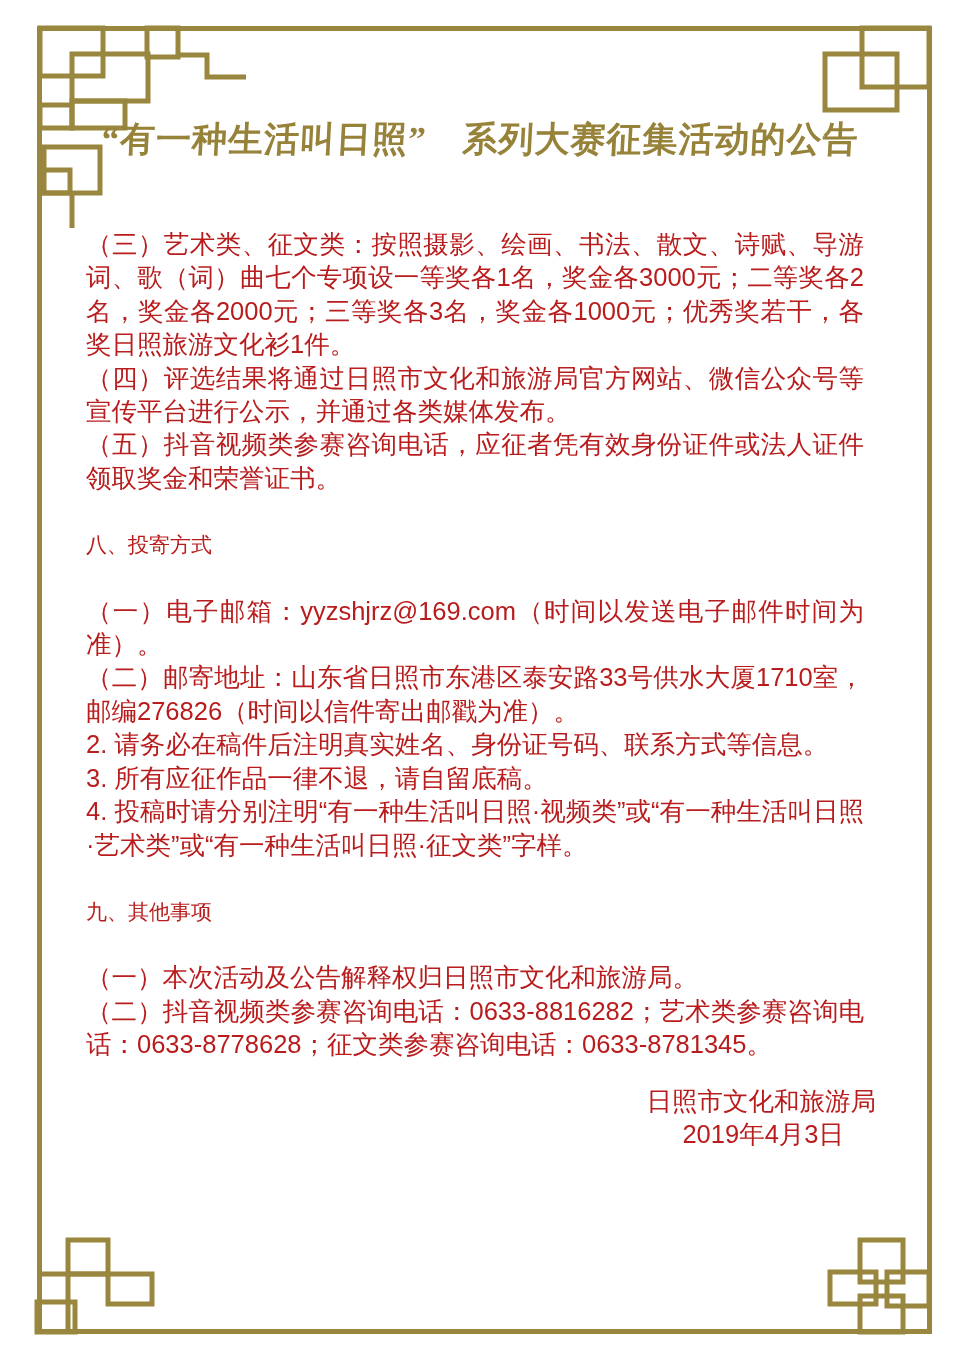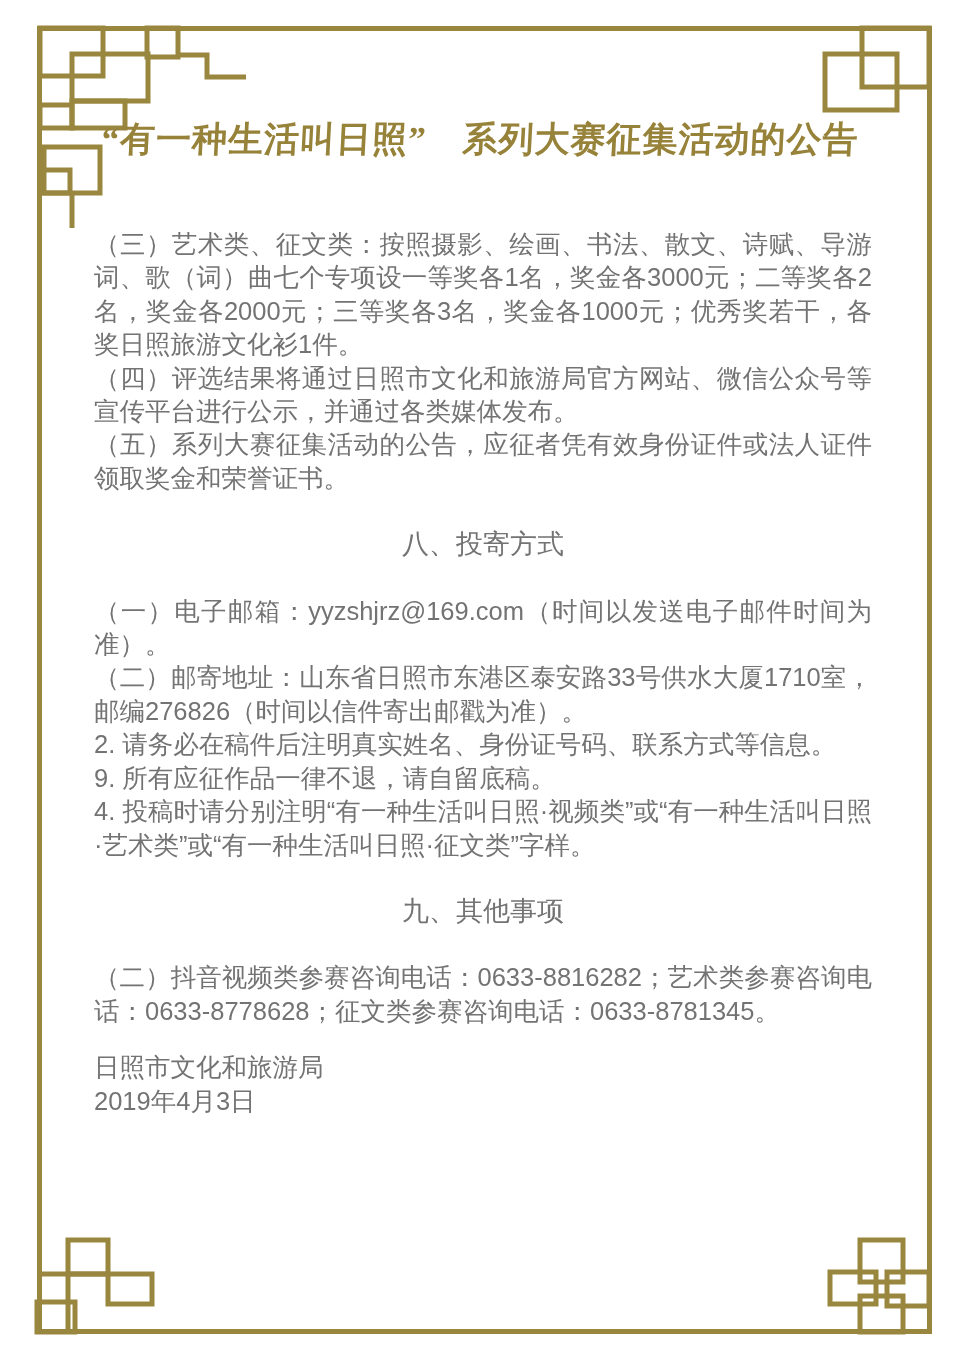--- a/index.html
+++ b/index.html
@@ -32,40 +32,41 @@
     text-align: center;
     font-family: "Liberation Serif", serif;
     font-weight: bold;
     font-size: 35px;
     letter-spacing: 1px;
     color: #97823A;
     transform: skewX(-3deg);
   }
   .content {
     position: absolute;
-    left: 94px;
+    left: 86px;
     top: 228px;
     width: 778px;
-    color: #737373;
+    color: #b91c1c;
     font-size: 25.5px;
     line-height: 33.4px;
     text-align: justify;
   }
   .para {
     margin: 0;
   }
   .section-heading {
     margin: 33px 0;
-    font-size: 27px;
+    font-size: 21px;
     font-weight: normal;
-    text-align: center;
+    text-align: left;
   }
   .signature {
     margin-top: 23px;
     margin-right: -12px;
+    text-align: right;
   }
   .signature p { margin: 0; }
   .signature .sig-date { padding-right: 32px; }
 </style>
 </head>
 <body>
 
 <div class="page">
 
   <svg class="frame-svg" viewBox="0 0 960 1358" xmlns="http://www.w3.org/2000/svg">
@@ -106,32 +107,33 @@
       </g>
     </g>
   </svg>
 
   <h1 class="title">“有一种生活叫日照”　系列大赛征集活动的公告</h1>
 
   <main class="content">
 
     <p class="para">（三）艺术类、征文类：按照摄影、绘画、书法、散文、诗赋、导游词、歌（词）曲七个专项设一等奖各1名，奖金各3000元；二等奖各2名，奖金各2000元；三等奖各3名，奖金各1000元；优秀奖若干，各奖日照旅游文化衫1件。</p>
     <p class="para">（四）评选结果将通过日照市文化和旅游局官方网站、微信公众号等宣传平台进行公示，并通过各类媒体发布。</p>
-    <p class="para">（五）系列大赛征集活动的公告，应征者凭有效身份证件或法人证件领取奖金和荣誉证书。</p>
+    <p class="para">（五）抖音视频类参赛咨询电话，应征者凭有效身份证件或法人证件领取奖金和荣誉证书。</p>
 
     <h2 class="section-heading">八、投寄方式</h2>
 
     <p class="para">（一）电子邮箱：yyzshjrz@169.com（时间以发送电子邮件时间为准）。</p>
     <p class="para">（二）邮寄地址：山东省日照市东港区泰安路33号供水大厦1710室，邮编276826（时间以信件寄出邮戳为准）。</p>
     <p class="para">2. 请务必在稿件后注明真实姓名、身份证号码、联系方式等信息。</p>
-    <p class="para">9. 所有应征作品一律不退，请自留底稿。</p>
+    <p class="para">3. 所有应征作品一律不退，请自留底稿。</p>
     <p class="para">4. 投稿时请分别注明“有一种生活叫日照·视频类”或“有一种生活叫日照·艺术类”或“有一种生活叫日照·征文类”字样。</p>
 
     <h2 class="section-heading">九、其他事项</h2>
 
+    <p class="para">（一）本次活动及公告解释权归日照市文化和旅游局。</p>
     <p class="para">（二）抖音视频类参赛咨询电话：0633-8816282；艺术类参赛咨询电话：0633-8778628；征文类参赛咨询电话：0633-8781345。</p>
 
     <div class="signature">
       <p class="sig-org">日照市文化和旅游局</p>
       <p class="sig-date">2019年4月3日</p>
     </div>
 
   </main>
 </div>
 

